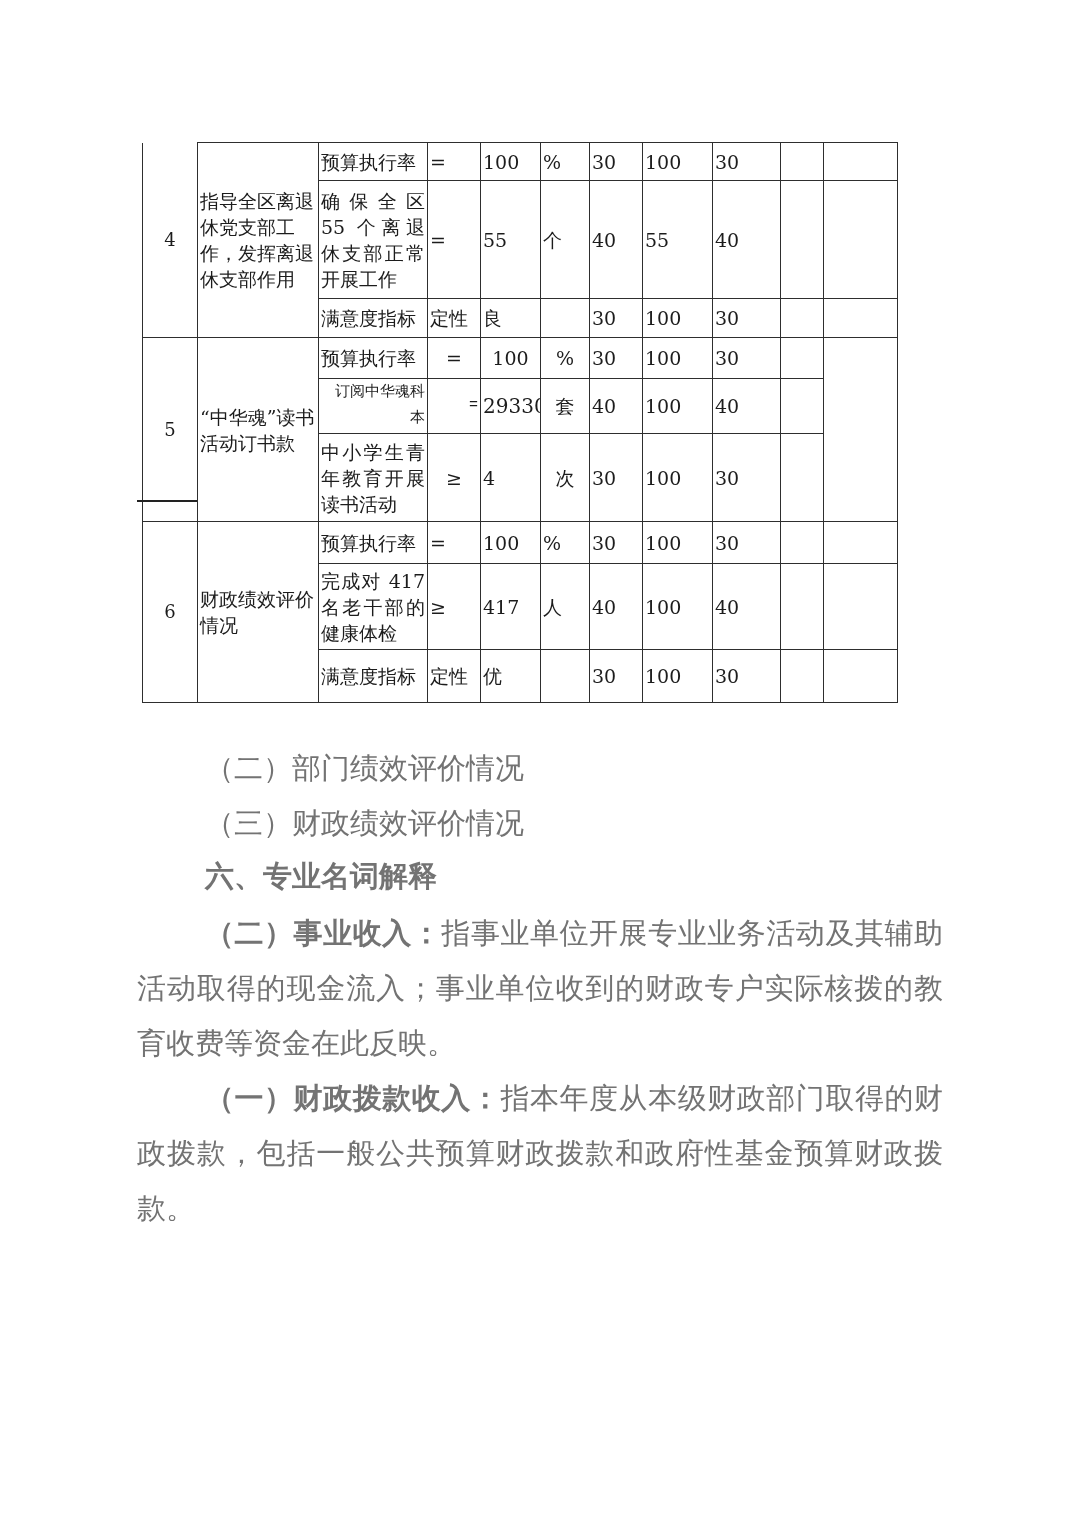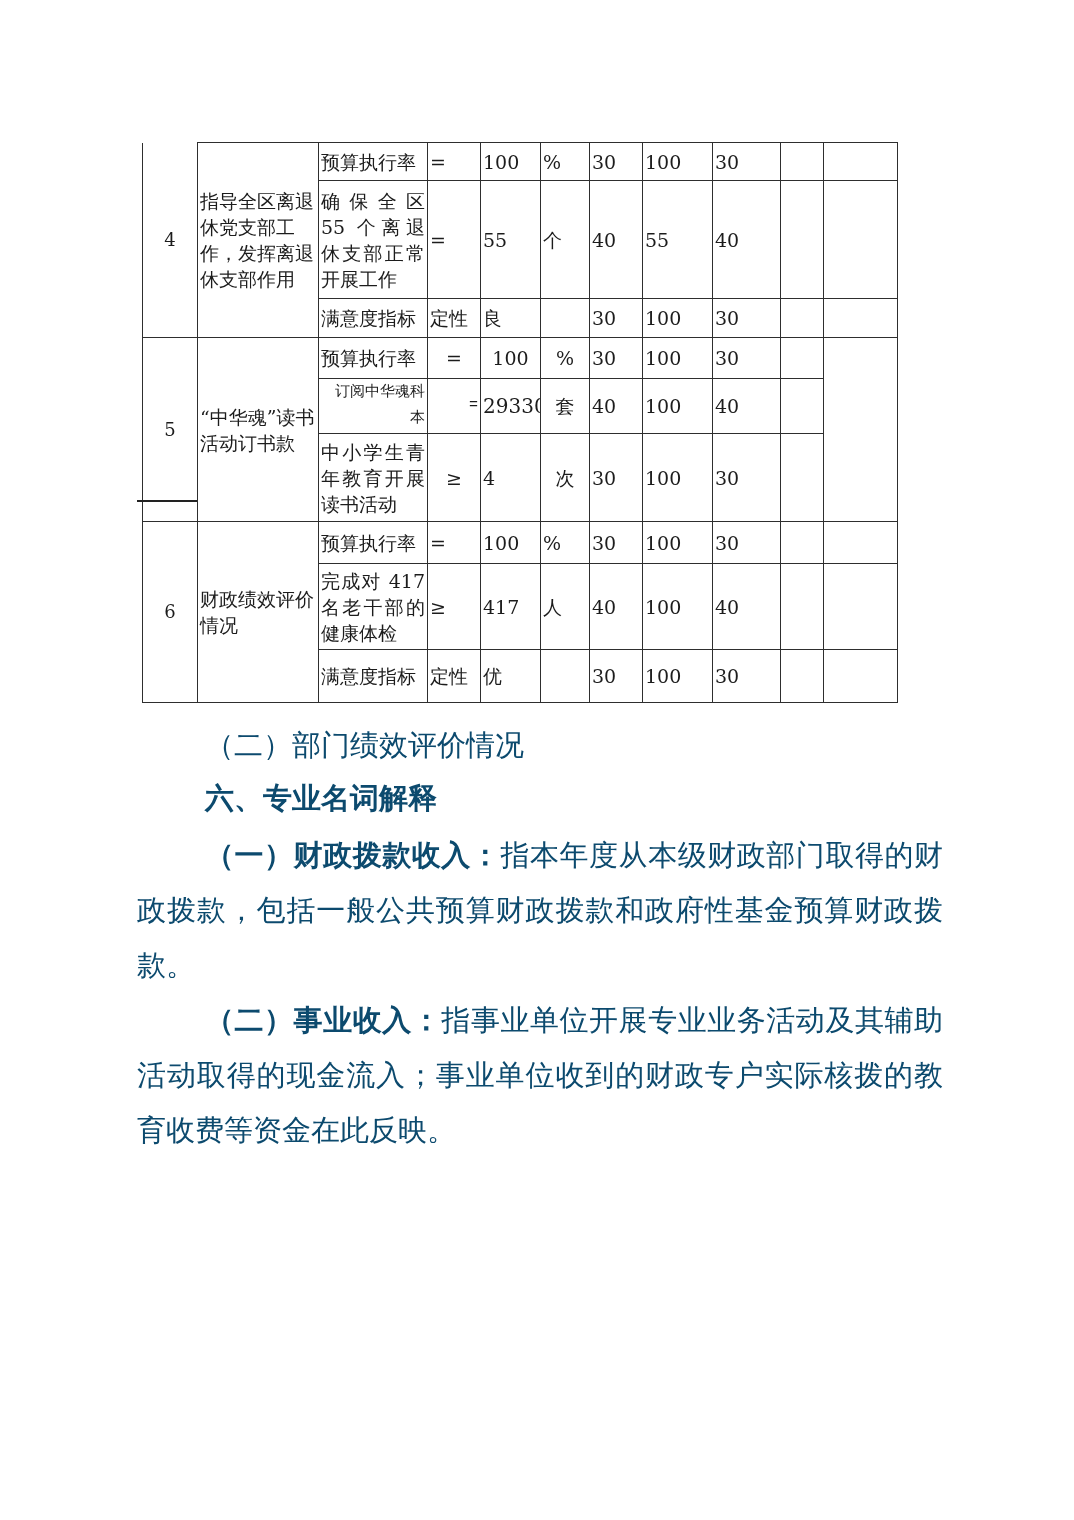--- a/index.html
+++ b/index.html
@@ -41,22 +41,22 @@
   td.vl{text-align:left;padding-left:7px;}
   td.vc{text-align:center;}
   
   .break-line{
     position:absolute;left:-5px;top:358px;width:60px;height:2px;
     background:#222;
   }
 
   
   .content{
-    position:absolute;left:137px;top:718px;width:806px;
-    font-size:29px;line-height:55px;color:#0c4a6e;
+    position:absolute;left:137px;top:741px;width:806px;
+    font-size:29px;line-height:55px;color:#737373;
   }
   .content p{
     margin:0;
     text-indent:68px;
     text-align:justify;
     text-justify:inter-ideograph;
   }
   .content p.hd{text-align:left;}
   .hei{
     font-family:Liberation Mono, monospace;
@@ -194,18 +194,19 @@
         <td></td>
         <td></td>
       </tr>
     </tbody>
       </table>
     <div class="break-line"></div>
   </div>
 
   <div class="content">
     <p class="hd">（二）部门绩效评价情况</p>
+    <p class="hd">（三）财政绩效评价情况</p>
     <p class="hd hei">六、专业名词解释</p>
+    <p><b class="lead">（二）事业收入：</b><span>指事业单位开展专业业务活动及其辅助活动取得的现金流入；事业单位收到的财政专户实际核拨的教育收费等资金在此反映。</span></p>
     <p><b class="lead">（一）财政拨款收入：</b><span>指本年度从本级财政部门取得的财政拨款，包括一般公共预算财政拨款和政府性基金预算财政拨款。</span></p>
-    <p><b class="lead">（二）事业收入：</b><span>指事业单位开展专业业务活动及其辅助活动取得的现金流入；事业单位收到的财政专户实际核拨的教育收费等资金在此反映。</span></p>
   </div>
 
 </div>
 
 </body></html>

